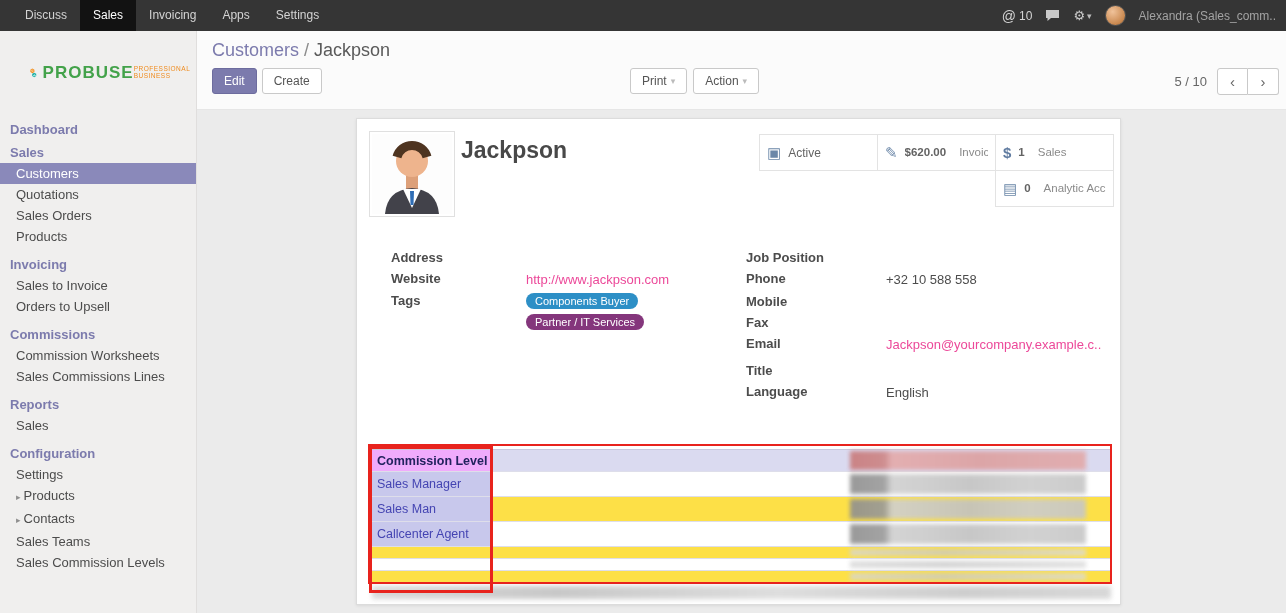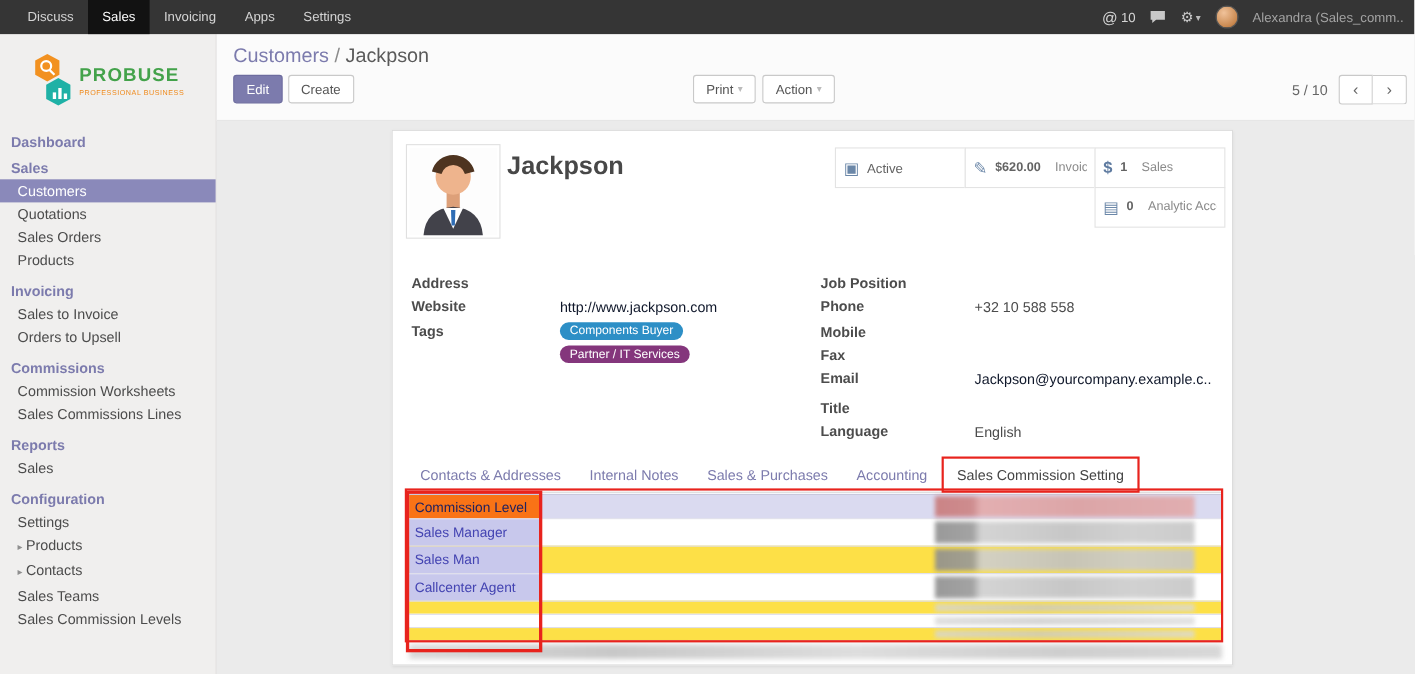--- a/index.html
+++ b/index.html
@@ -15,21 +15,21 @@
   .mention { display:flex; align-items:center; gap:3px; cursor:pointer; }
   .mention .at { font-size:14px; }
   .icon-btn { cursor:pointer; color:#c9c9c9; display:flex; align-items:center; gap:2px; }
   .caret { font-size:9px; color:#bbb; }
   .avatar-sm { width:21px; height:21px; border-radius:50%; background:radial-gradient(circle at 35% 30%, #f0c29a, #c9884f 70%, #8a5a2e); border:1px solid #555; }
   .user-name { font-size:12px; color:#a3a3a3; white-space:nowrap; }
 
   
   .sidebar { position:absolute; top:31px; left:0; width:197px; bottom:0; background:#f0efee; border-right:1px solid #e0dedd; font-size:13px; }
   .logo { display:flex; align-items:center; gap:6px; padding:16px 6px 14px 30px; }
-  .logo-textwrap { display:flex; flex-direction:column; }
+  .logo-textwrap { display:flex; flex-direction:row; }
   .logo-text { font-size:17px; font-weight:bold; color:#43a24a; letter-spacing:1px; }
   .logo-sub { font-size:6.5px; color:#ef8b1e; letter-spacing:0.5px; margin-top:2px; }
   .side-heading { color:#7c7bad; font-weight:bold; padding:3px 10px; margin-top:7px; cursor:pointer; }
   .side-heading.first { margin-top:6px; }
   .side-item { color:#4c4c4c; padding:3px 10px 3px 16px; cursor:pointer; line-height:15px; }
   .side-item.selected { background:#8a89ba; color:#fff; }
   .side-arrow { color:#8f8f8f; font-size:9px; margin-right:3px; }
 
   
   .control-panel { position:absolute; left:197px; top:31px; width:1089px; height:79px; background:#fbfbfb; border-bottom:1px solid #e6e6e6; z-index:10; }
@@ -55,45 +55,45 @@
   .rec-name { position:absolute; left:104px; top:18px; font-size:23px; font-weight:bold; color:#484848; }
 
   .stat { position:absolute; width:119px; height:37px; border:1px solid #e3e3e3; background:#fff; display:flex; align-items:center; padding:0 7px; gap:7px; cursor:pointer; }
   .stat-icon { font-size:15px; color:#6b87a8; flex-shrink:0; }
   .stat-icon.dollar { font-weight:bold; color:#5f7ba0; }
   .stat-text { display:flex; flex-direction:row; line-height:13px; font-size:11.5px; overflow:hidden; }
   .stat-value { color:#636363; font-weight:bold; white-space:nowrap; }
   .stat-label { color:#8a8a8a; white-space:nowrap;padding-left:13px; }
   .stat-single { font-size:12px; color:#636363; }
 
-  .fields-left { position:absolute; left:17px; top:131px; width:340px; font-size:13px; color:#4c4c4c; }
+  .fields-left { position:absolute; left:34px; top:131px; width:340px; font-size:13px; color:#4c4c4c; }
   .fields-right { position:absolute; left:389px; top:131px; width:365px; font-size:13px; color:#4c4c4c; }
   .frow { display:flex; margin-bottom:5px; min-height:16px; }
   .flabel { width:135px; flex-shrink:0; font-weight:bold; }
   .fields-right .flabel { width:140px; }
   .fvalue { line-height:17px; }
-  .link { color:#0f172a; cursor:pointer; }
+  .link { color:#ec4899; cursor:pointer; }
   .mt6 { margin-top:6px; } .mt10 { margin-top:10px; } .mt3 { margin-top:3px; }
   .tag { display:inline-block; color:#fff; font-size:11px; padding:2px 9px; border-radius:10px; margin-bottom:5px; cursor:pointer; }
   .tags-col { display:flex; flex-direction:column; align-items:flex-start; }
 
   
   .tabs { position:absolute; left:12px; top:296px; width:741px; display:flex; align-items:flex-end; font-size:13px; border-bottom:1px solid #d8d8d8; }
   .tab { padding:8px 13px; color:#7c7bad; cursor:pointer; white-space:nowrap; }
   .tab.active { color:#454545; background:#fff; border:2px solid #e8231d; padding:7px 12px; margin-bottom:-1px; }
 
   
   .ctable { position:absolute; left:15px; top:330px; width:739px; font-size:12.5px; border-bottom:1px solid #c9c9d6; }
   .crow { display:flex; height:25px; border-top:1px solid #dedeea; }
   .crow.header { height:22px; background:#dadaf0; border-top:1px solid #c9c9dd; }
   .crow.empty { height:12px; }
   .stripe-a { background:#ffffff; }
   .stripe-b { background:#fde047; }
   .cleft { width:118px; flex-shrink:0; display:flex; align-items:center; padding-left:5px; }
-  .crow.header .cleft { background:#f97316; color:#22225e; font-weight:normal; }
+  .crow.header .cleft { background:#f0abfc; color:#22225e; font-weight:bold; }
   .cleft.name { background:#c8c8ec; color:#4444b2; }
   .cright { flex:1; position:relative; }
   .redact { position:absolute; left:360px; top:2px; bottom:2px; width:236px; filter:blur(2px); opacity:.9;
             background:linear-gradient(90deg,#8f8f8f 0,#999 34px,#d0d0d0 42px,#c2c2c2 120px,#cdcdcd 180px,#c6c6c6 236px); }
   .redact.red { background:linear-gradient(90deg,#c97a7a 0,#cd8585 34px,#e4abab 42px,#dda0a0 130px,#e2aaaa 236px); top:1px; bottom:1px; }
   .redact.light { background:linear-gradient(90deg,#d6d6d6,#c9c9c9 40%,#dadada); opacity:.8; }
   .bottom-blur { position:absolute; left:15px; top:467px; width:739px; height:13px; filter:blur(2.5px); opacity:.85;
             background:linear-gradient(90deg,#d2d2d2,#bfbfbf 25%,#d8d8d8 55%,#c6c6c6 80%,#d2d2d2); }
 
   
@@ -282,27 +282,20 @@
         <div class="frow mt10">
           <span class="flabel">Title</span>
           <span class="fvalue"></span>
         </div>
         <div class="frow">
           <span class="flabel">Language</span>
           <span class="fvalue">English</span>
         </div>
       </div>
 
-      <div class="tabs">
-        <span class="tab">Contacts &amp; Addresses</span>
-        <span class="tab">Internal Notes</span>
-        <span class="tab">Sales &amp; Purchases</span>
-        <span class="tab">Accounting</span>
-        <span class="tab active" style="border-color: rgb(232, 35, 29);">Sales Commission Setting</span>
-      </div>
 
       <div class="ctable">
         <div class="crow header">
           <div class="cleft">Commission Level</div>
           <div class="cright">
               <div class="redact red"></div>
             </div>
         </div>
         <div class="crow stripe-a">
           <div class="cleft name">Sales Manager</div>

